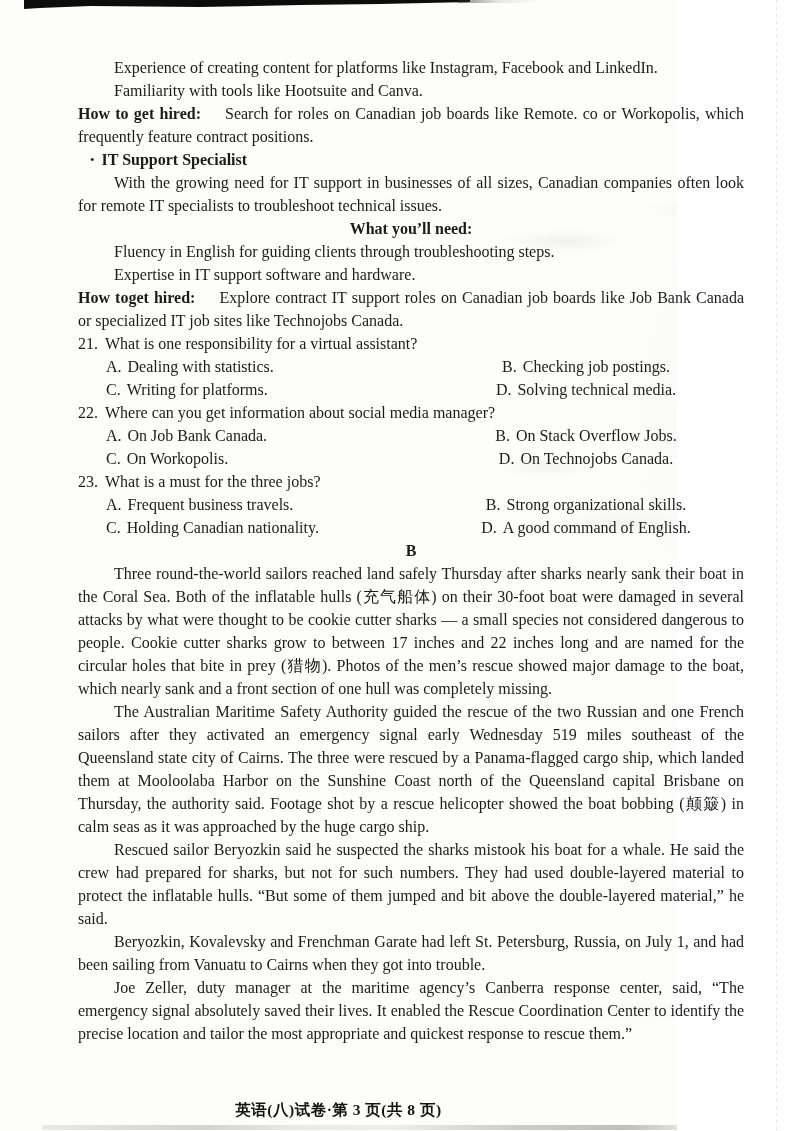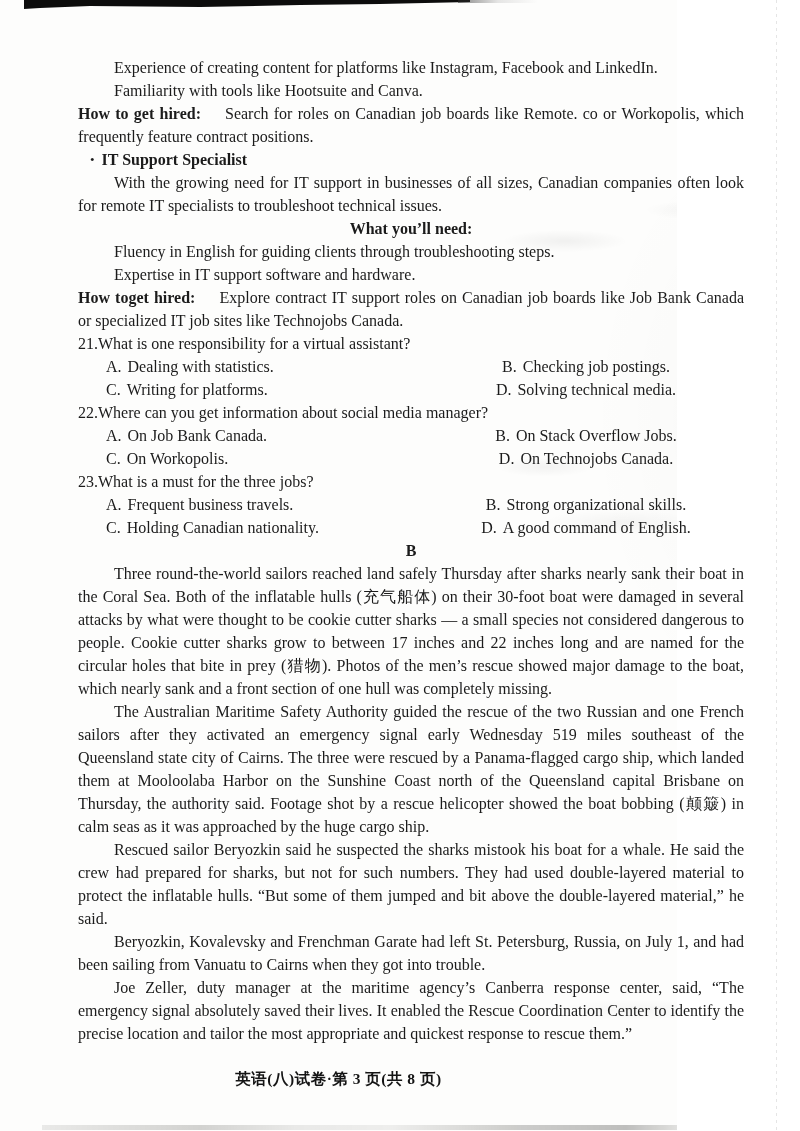--- a/index.html
+++ b/index.html
@@ -54,28 +54,28 @@
     width: 666px;
   }
   .content p { margin: 0; font-size: 16px; line-height: 23px; }
   .para { text-align: justify; }
   .ti36 { text-indent: 36px; }
   .ind36 { padding-left: 36px; }
   .ind12 { padding-left: 12px; }
   .lead  { font-weight: bold; margin-right: 24px; }
   .bold  { font-weight: bold; text-align: center; }
   .bullet { margin-right: 7px; font-size: 13px; vertical-align: 1px; }
-  .q-stem .q-num { }
+  .q-stem .q-num { margin-right: 7px; }
   .q-opts { display: flex; }
   .q-opts .opt-a { flex: 0 0 350px; box-sizing: border-box; padding-left: 28px; }
   .q-opts .opt-b { flex: 1; text-align: center; }
   .opt-lbl { margin-right: 6px; }
   .section-label { text-align: center; font-weight: bold; font-size: 17px; }
   .footer {
-    position: absolute; top: 1069px; left: 0; width: 100%;
+    position: absolute; top: 1100px; left: 0; width: 100%;
     text-align: center;
     font-weight: bold;
     font-size: 15.5px;
     letter-spacing: 0.5px;
     color: #151515;
   }
 </style>
 </head>
 <body>
 

